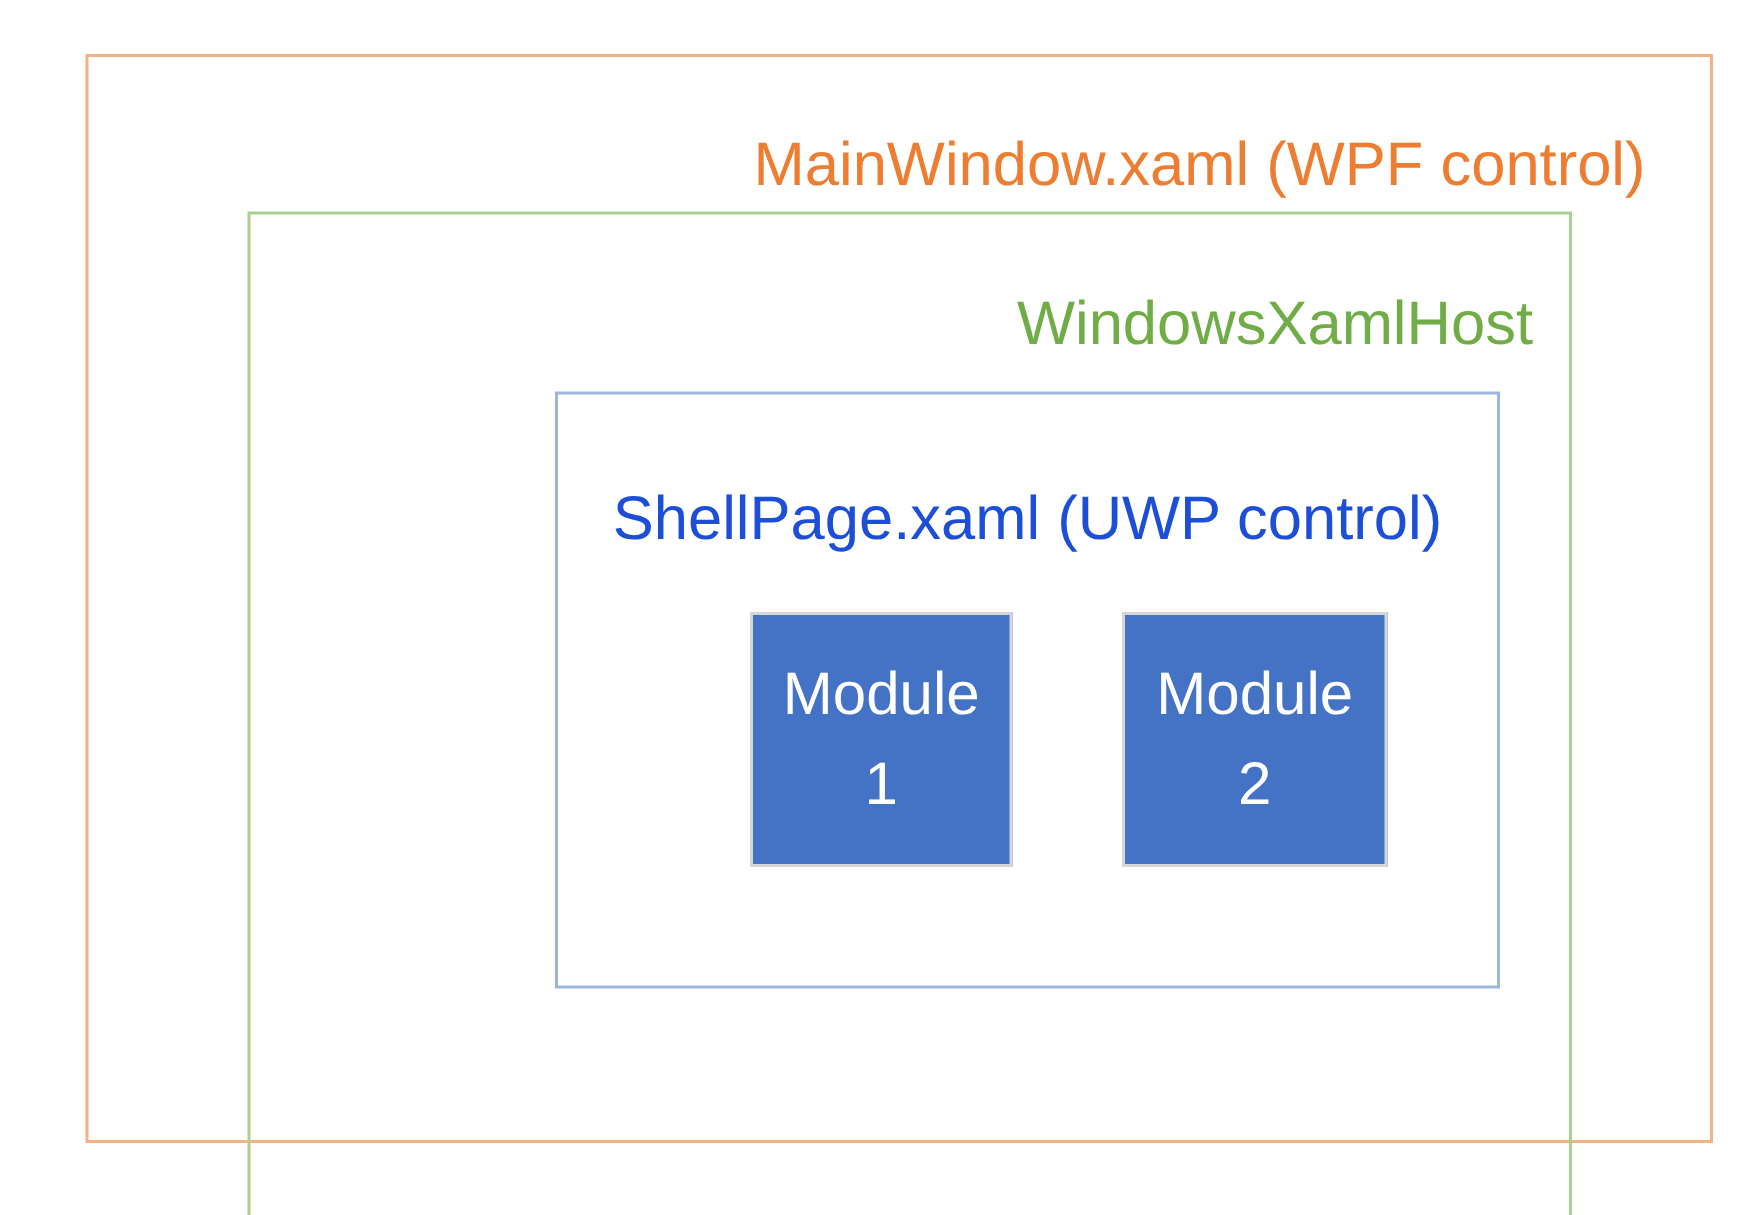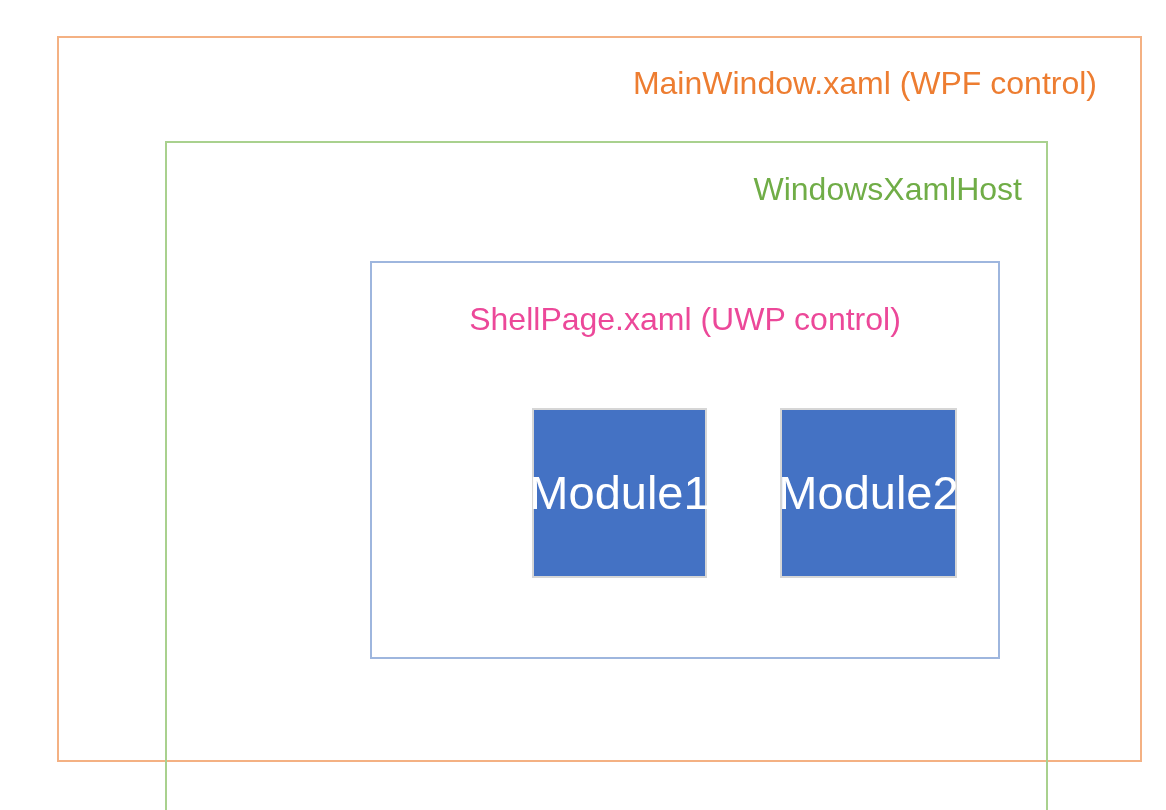--- a/index.html
+++ b/index.html
@@ -30,54 +30,54 @@
     width: 883px; height: 689px;
     border: 2px solid #A9D18E;
   }
   .box.shell {
     left: 203px; top: 118px;
     width: 630px; height: 398px;
     border: 2px solid #9EB6DE;
   }
   .label {
     position: absolute;
-    font-size: 32px;
+    font-size: 41px;
     line-height: 1.15;
     white-space: nowrap;
+    margin-top: 21px;
   }
   .label.orange {
     color: #ED7D31;
     top: 27px; right: 43px;
   }
   .label.green {
     color: #70AD47;
     top: 28px; right: 24px;
   }
   .label.blue {
-    color: #ec4899;
+    color: #1d4ed8;
     top: 38px; left: 0;
     width: 100%;
     text-align: center;
   }
   .module {
     position: absolute;
     box-sizing: border-box;
     top: 145px;
     width: 175px; height: 170px;
     background: #4472C4;
     border: 2px solid #D6D6D6;
     color: #ffffff;
     display: flex;
-    flex-direction: row;
+    flex-direction: column;
     align-items: center;
     justify-content: center;
-    font-size: 47px;
+    font-size: 40px;
     line-height: 1.5;
     text-align: center;
-    margin-left: 32px;
   }
   .module.m1 { left: 128px; }
   .module.m2 { left: 376px; width: 177px; }
   .module span { display: block; }
 </style>
 </head>
 <body>
 
 <div class="canvas">
 

